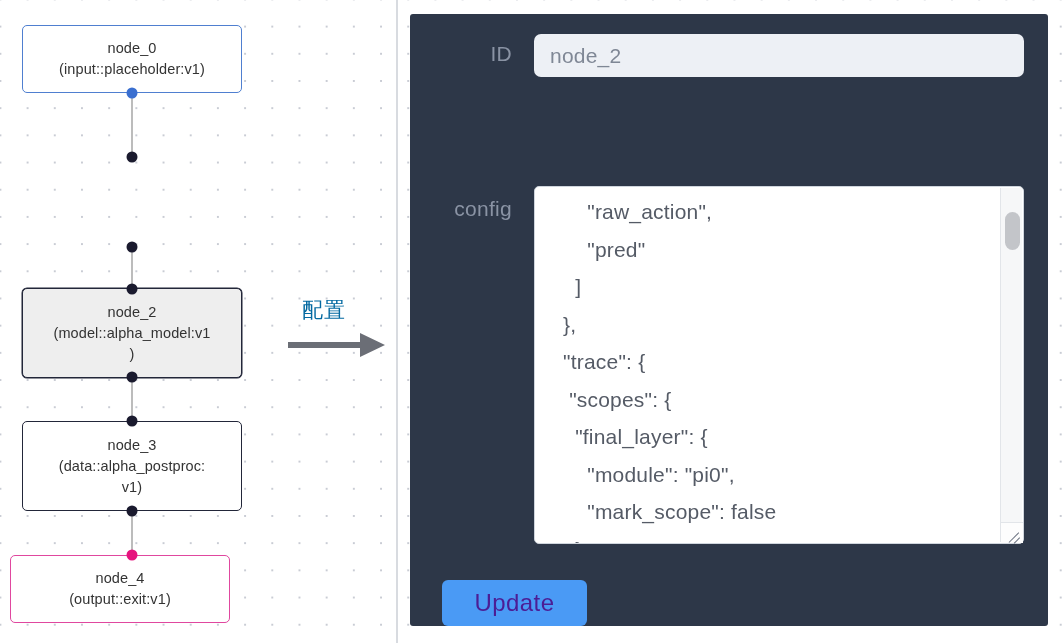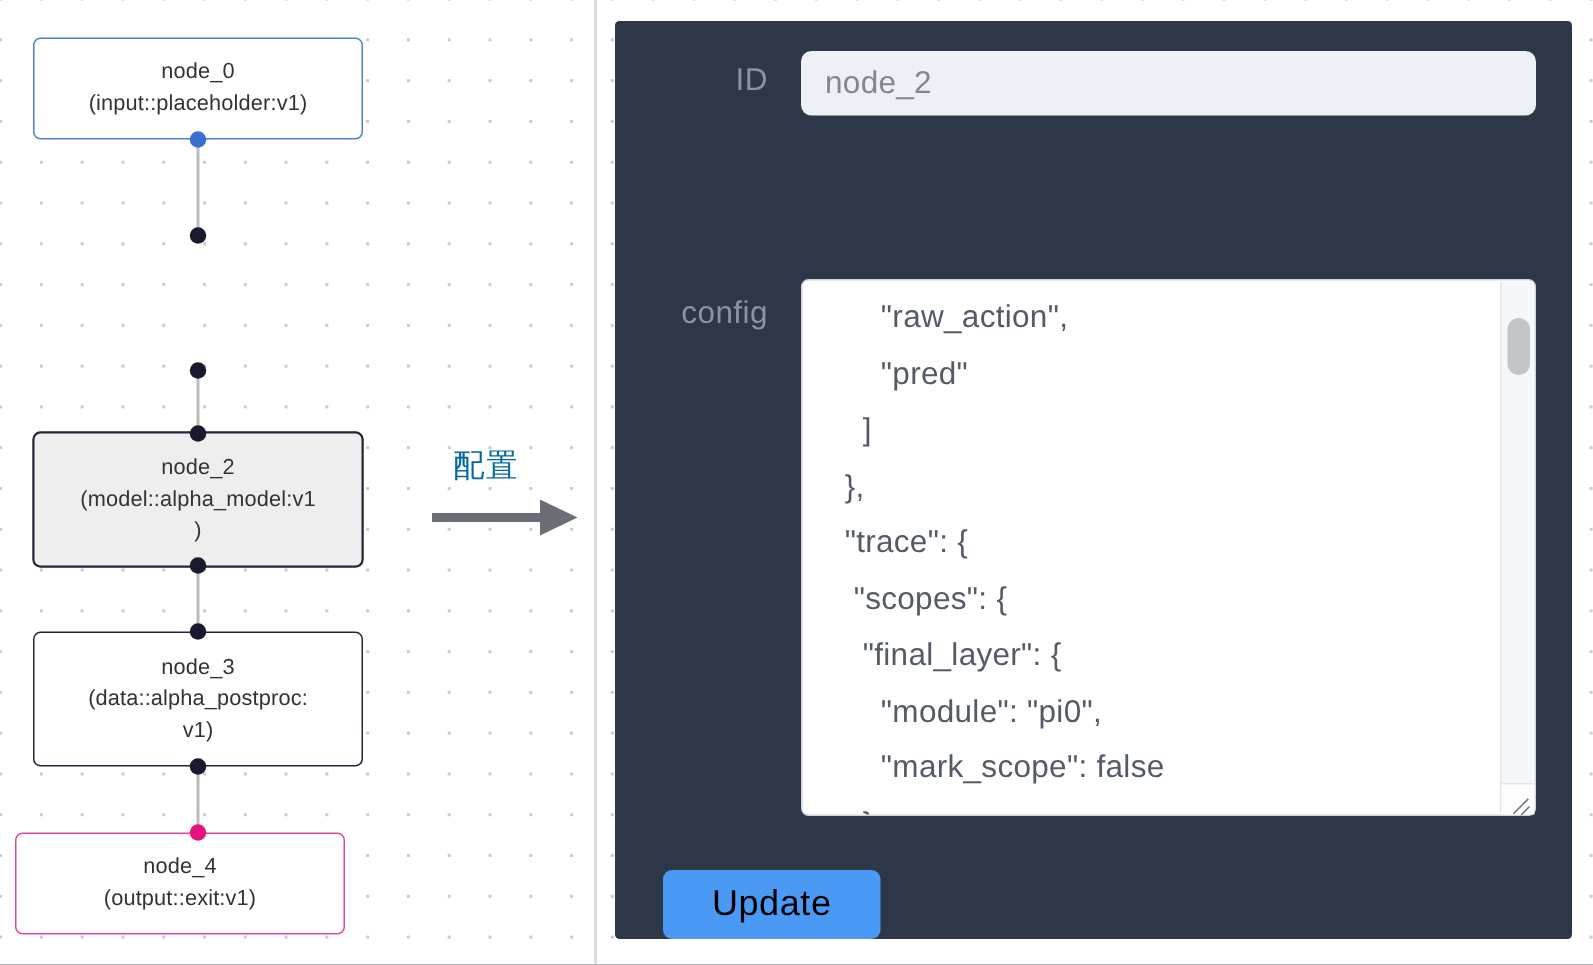--- a/index.html
+++ b/index.html
@@ -224,21 +224,21 @@
 
   #update-button {
     position: absolute;
     left: 32px;
     top: 566px;
     width: 145px;
     height: 46px;
     background: #4a9af5;
     border: none;
     border-radius: 6px;
-    color: #000000;
+    color: #4c1d95;
     font-size: 24px;
     font-family: "Liberation Sans", sans-serif;
     letter-spacing: 0.4px;
     cursor: pointer;
     text-align: center;
   }
 </style>
 </head>
 <body>
 

